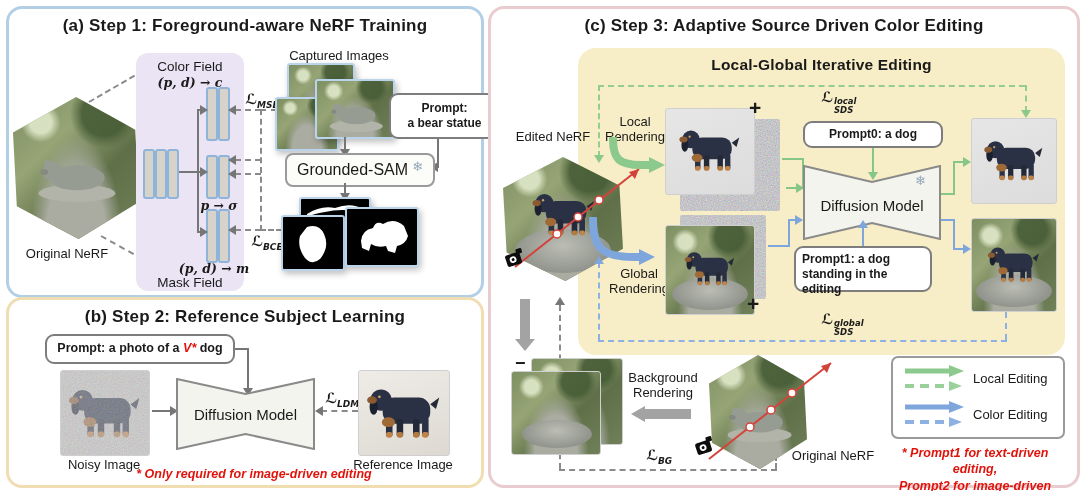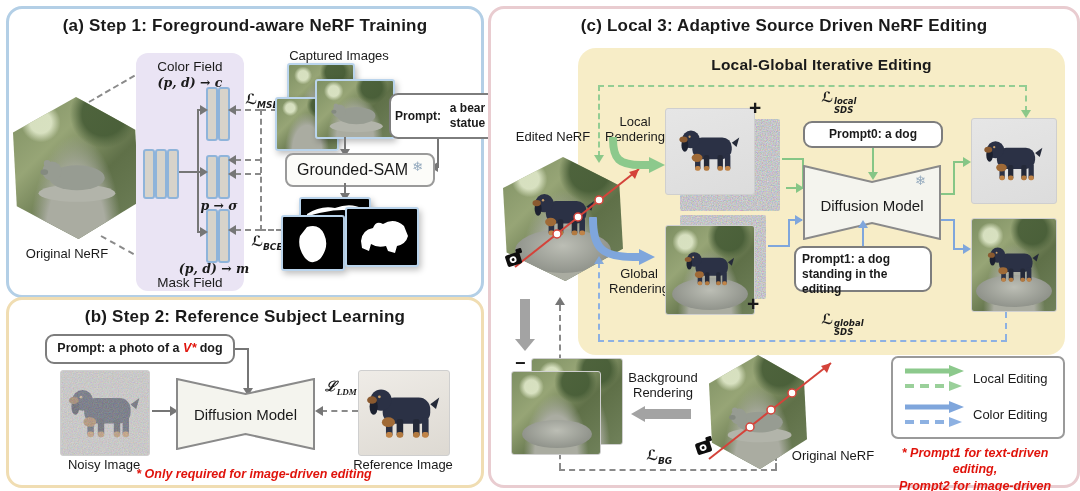--- a/index.html
+++ b/index.html
@@ -165,21 +165,21 @@
 
     <div class="lbl" style="left:270px;top:40px;width:120px;">Captured Images</div>
     <div class="photo forest" style="left:278px;top:54px;width:64px;height:58px;"></div>
     <div class="photo forest" style="left:266px;top:88px;width:60px;height:50px;"></div>
     <div class="photo forest" style="left:306px;top:70px;width:76px;height:56px;">
       <svg width="66" height="40" style="position:absolute;left:5px;top:12px">
           <use href="#bearS"></use>
         </svg>
     </div>
 
-    <div class="promptbox" style="left:380px;top:84px;width:111px;height:46px;flex-direction:row;">
+    <div class="promptbox" style="left:380px;top:84px;width:111px;height:46px;flex-direction:column;">
       <span>Prompt:</span>
       <span>a bear statue</span>
     </div>
 
     <div class="vl" style="left:335px;top:128px;height:14px;"></div>
     <div class="ah d" style="left:331px;top:140px;"></div>
     <div class="vl" style="left:428px;top:130px;height:29px;"></div>
     <div class="hl" style="left:426px;top:157px;width:4px;"></div>
     <div class="ah l" style="left:421px;top:153px;"></div>
 
@@ -233,38 +233,38 @@
     <div class="hl" style="left:143px;top:110px;width:20px;"></div>
     <div class="ah r" style="left:161px;top:106px;"></div>
 
     <div class="abs" style="left:167px;top:78px;width:139px;height:72px;">
       <svg width="139" height="72">
           <path d="M1 1 L69.5 16 L138 1 L138 71 L69.5 56 L1 71 Z" fill="#f4f4ee" stroke="#8a8a8a" stroke-width="2"></path>
         </svg>
       <div class="bowtie-label">Diffusion Model</div>
     </div>
 
-    <div class="mathl" style="left:316px;top:76px;font-family:Liberation Serif, serif;">
+    <div class="mathl" style="left:316px;top:90px;">
       <span>ℒ</span><sub>LDM</sub>
     </div>
     <div class="dashh" style="left:312px;top:110px;width:37px;"></div>
     <div class="ah l" style="left:306px;top:106px;"></div>
 
     <div class="photo plain" style="left:349px;top:70px;width:90px;height:84px;background:linear-gradient(160deg,#efece7,#ddd9d2);">
       <svg width="82" height="60" style="position:absolute;left:4px;top:13px">
           <use href="#dogS"></use>
         </svg>
     </div>
     <div class="lbl" style="left:339px;top:158px;width:110px;">Reference Image</div>
 
     <div class="fnote" style="left:110px;top:166px;width:270px;">* Only required for image-driven editing</div>
   </div>
 
   <div class="panel" style="left:488px;top:6px;width:586px;height:476px;border:3px solid #e9ccd0;">
-    <div class="ttl" style="left:0;top:7px;width:100%;">(c) Local 3: Adaptive Source Driven NeRF Editing</div>
+    <div class="ttl" style="left:0;top:7px;width:100%;">(c) Step 3: Adaptive Source Driven Color Editing</div>
 
     <div class="abs" style="left:87px;top:39px;width:487px;height:307px;background:#f7edc7;border-radius:18px;"></div>
     <div class="ttl" style="left:87px;top:47px;width:487px;font-size:15.5px;">Local-Global Iterative Editing</div>
 
     <div class="dashh g" style="left:107px;top:76px;width:427px;"></div>
     <div class="dashv g" style="left:107px;top:76px;height:72px;"></div>
     <div class="ah g d dash" style="left:103px;top:146px;"></div>
     <div class="dashv g" style="left:534px;top:76px;height:27px;"></div>
     <div class="ah g d dash" style="left:530px;top:101px;"></div>
     <div class="mathl" style="left:330px;top:80px;">

